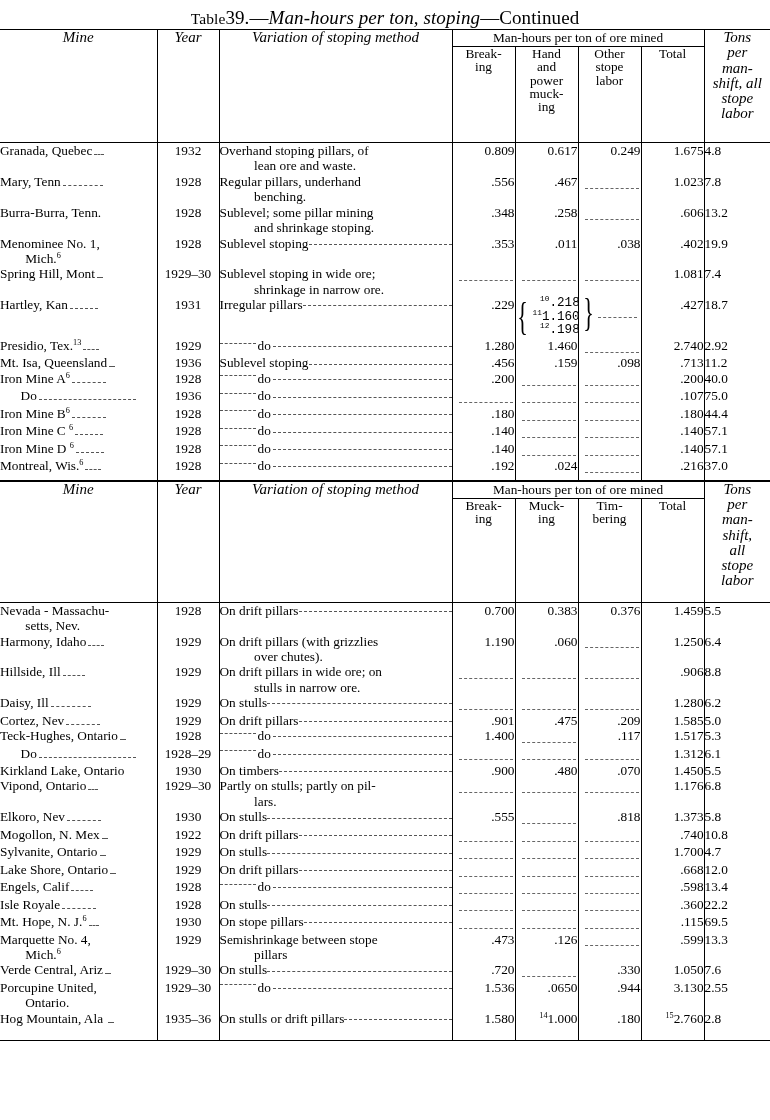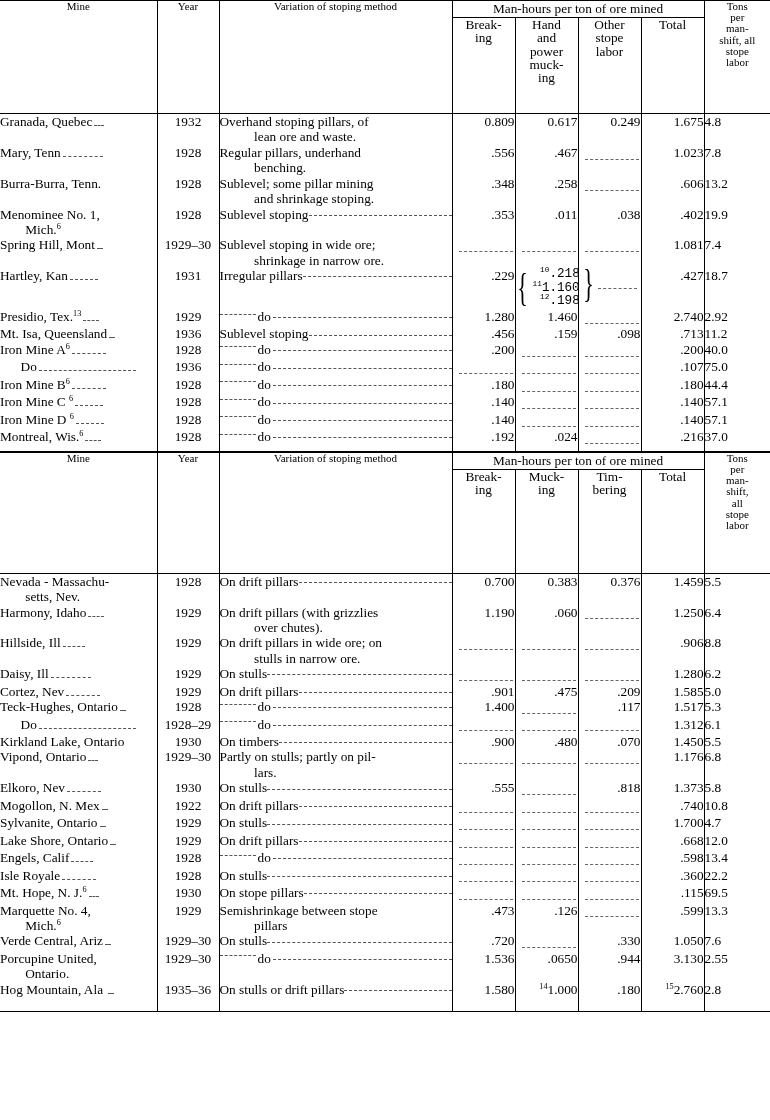--- a/index.html
+++ b/index.html
@@ -50,24 +50,25 @@
     vertical-align:top;
     font-weight:normal;
   }
   .topline{border-top:1.6px solid #000;}
   .botline{border-bottom:1.6px solid #000;}
 
   
   .hd{
     text-align:center;
     vertical-align:middle;
-    font-size:11px;
+    font-size:15px;
     line-height:1.02;
     border-right:1px solid #000;
     padding:2px 2px;
+    font-style:italic;
   }
   .hd.last{border-right:none;}
   .hd-span{
     text-align:center;
     border-right:1px solid #000;
     border-bottom:1px solid #000;
     font-size:13.3px;
     padding:4px 0 4px;
     vertical-align:middle;
   }
@@ -162,20 +163,23 @@
   .closebrace{
     font-size:40px;line-height:.82;transform:scaleX(.55);
     display:inline-block;
   }
 </style>
 </head>
 <body>
 
 <div class="page">
 
+  <div class="doc-title">
+    <span class="smallcap">Table</span><span>39.—</span><span class="ital">Man-hours per ton, stoping</span><span>—Continued</span>
+  </div>
 
 
   <table class="t topline botline" id="tbl1">
     <colgroup>
       <col style="width:157px">
         <col style="width:62px">
         <col style="width:233px">
       <col style="width:63px">
         <col style="width:63px">
         <col style="width:63px">

